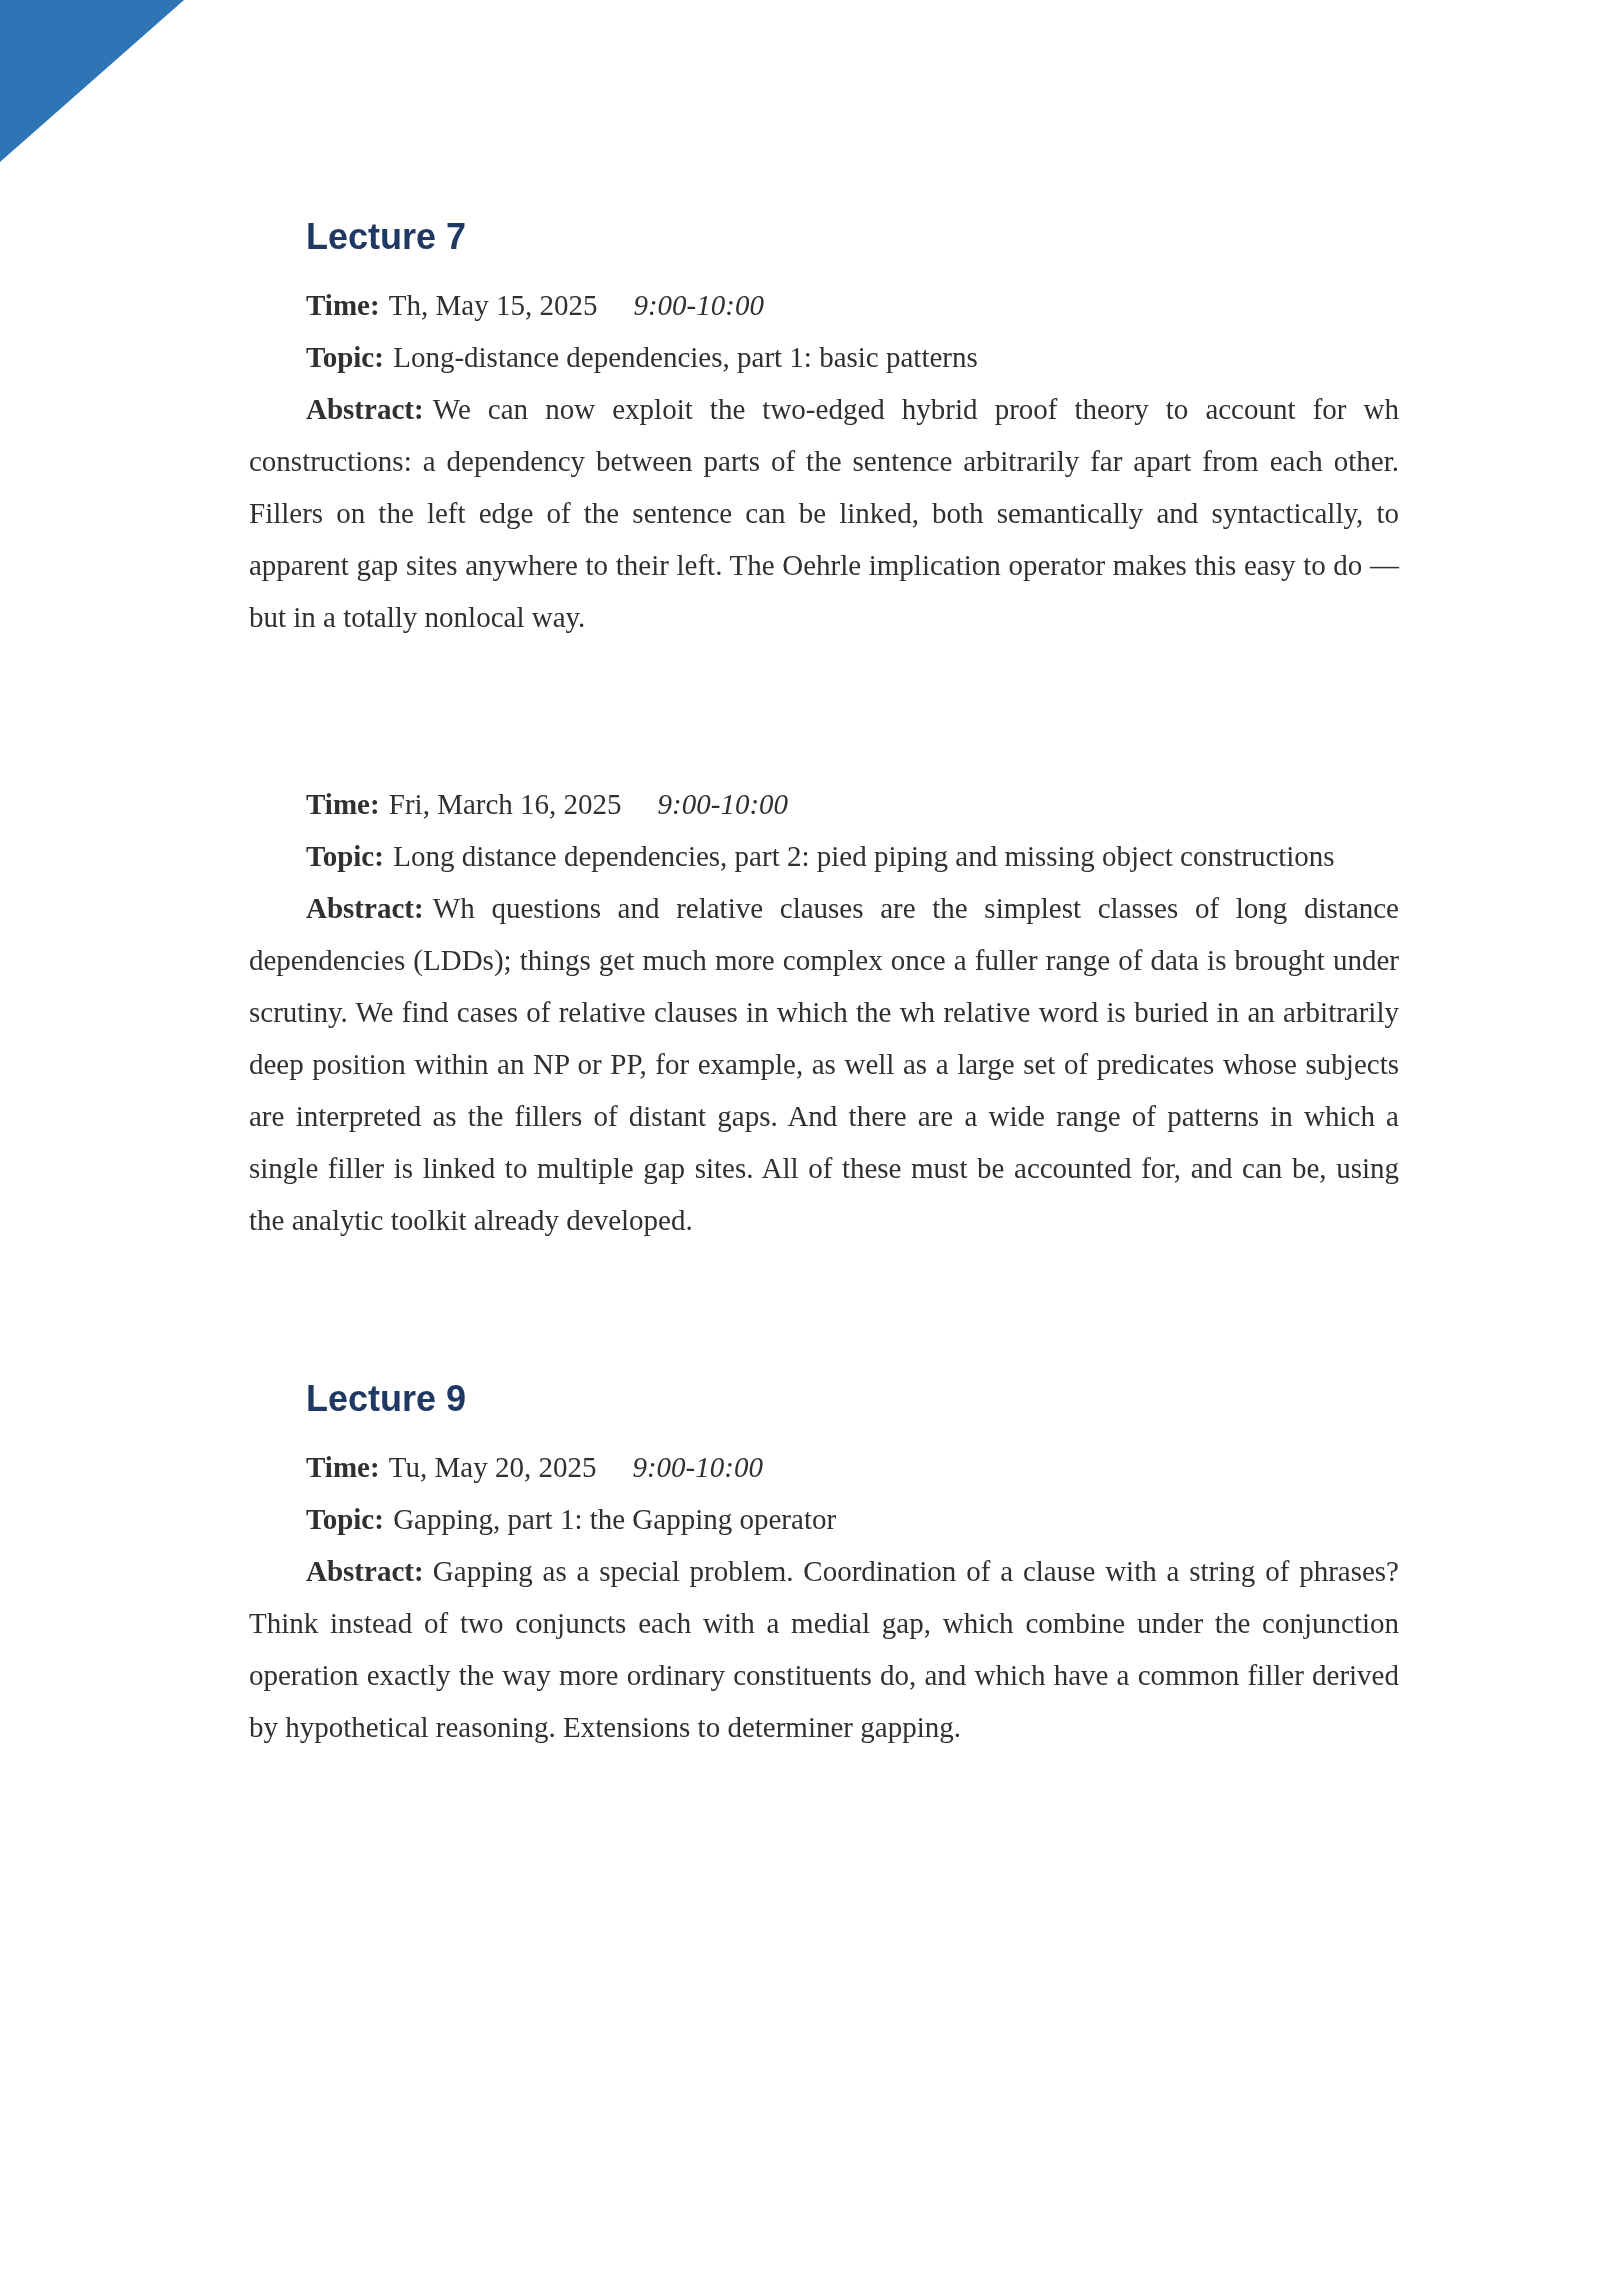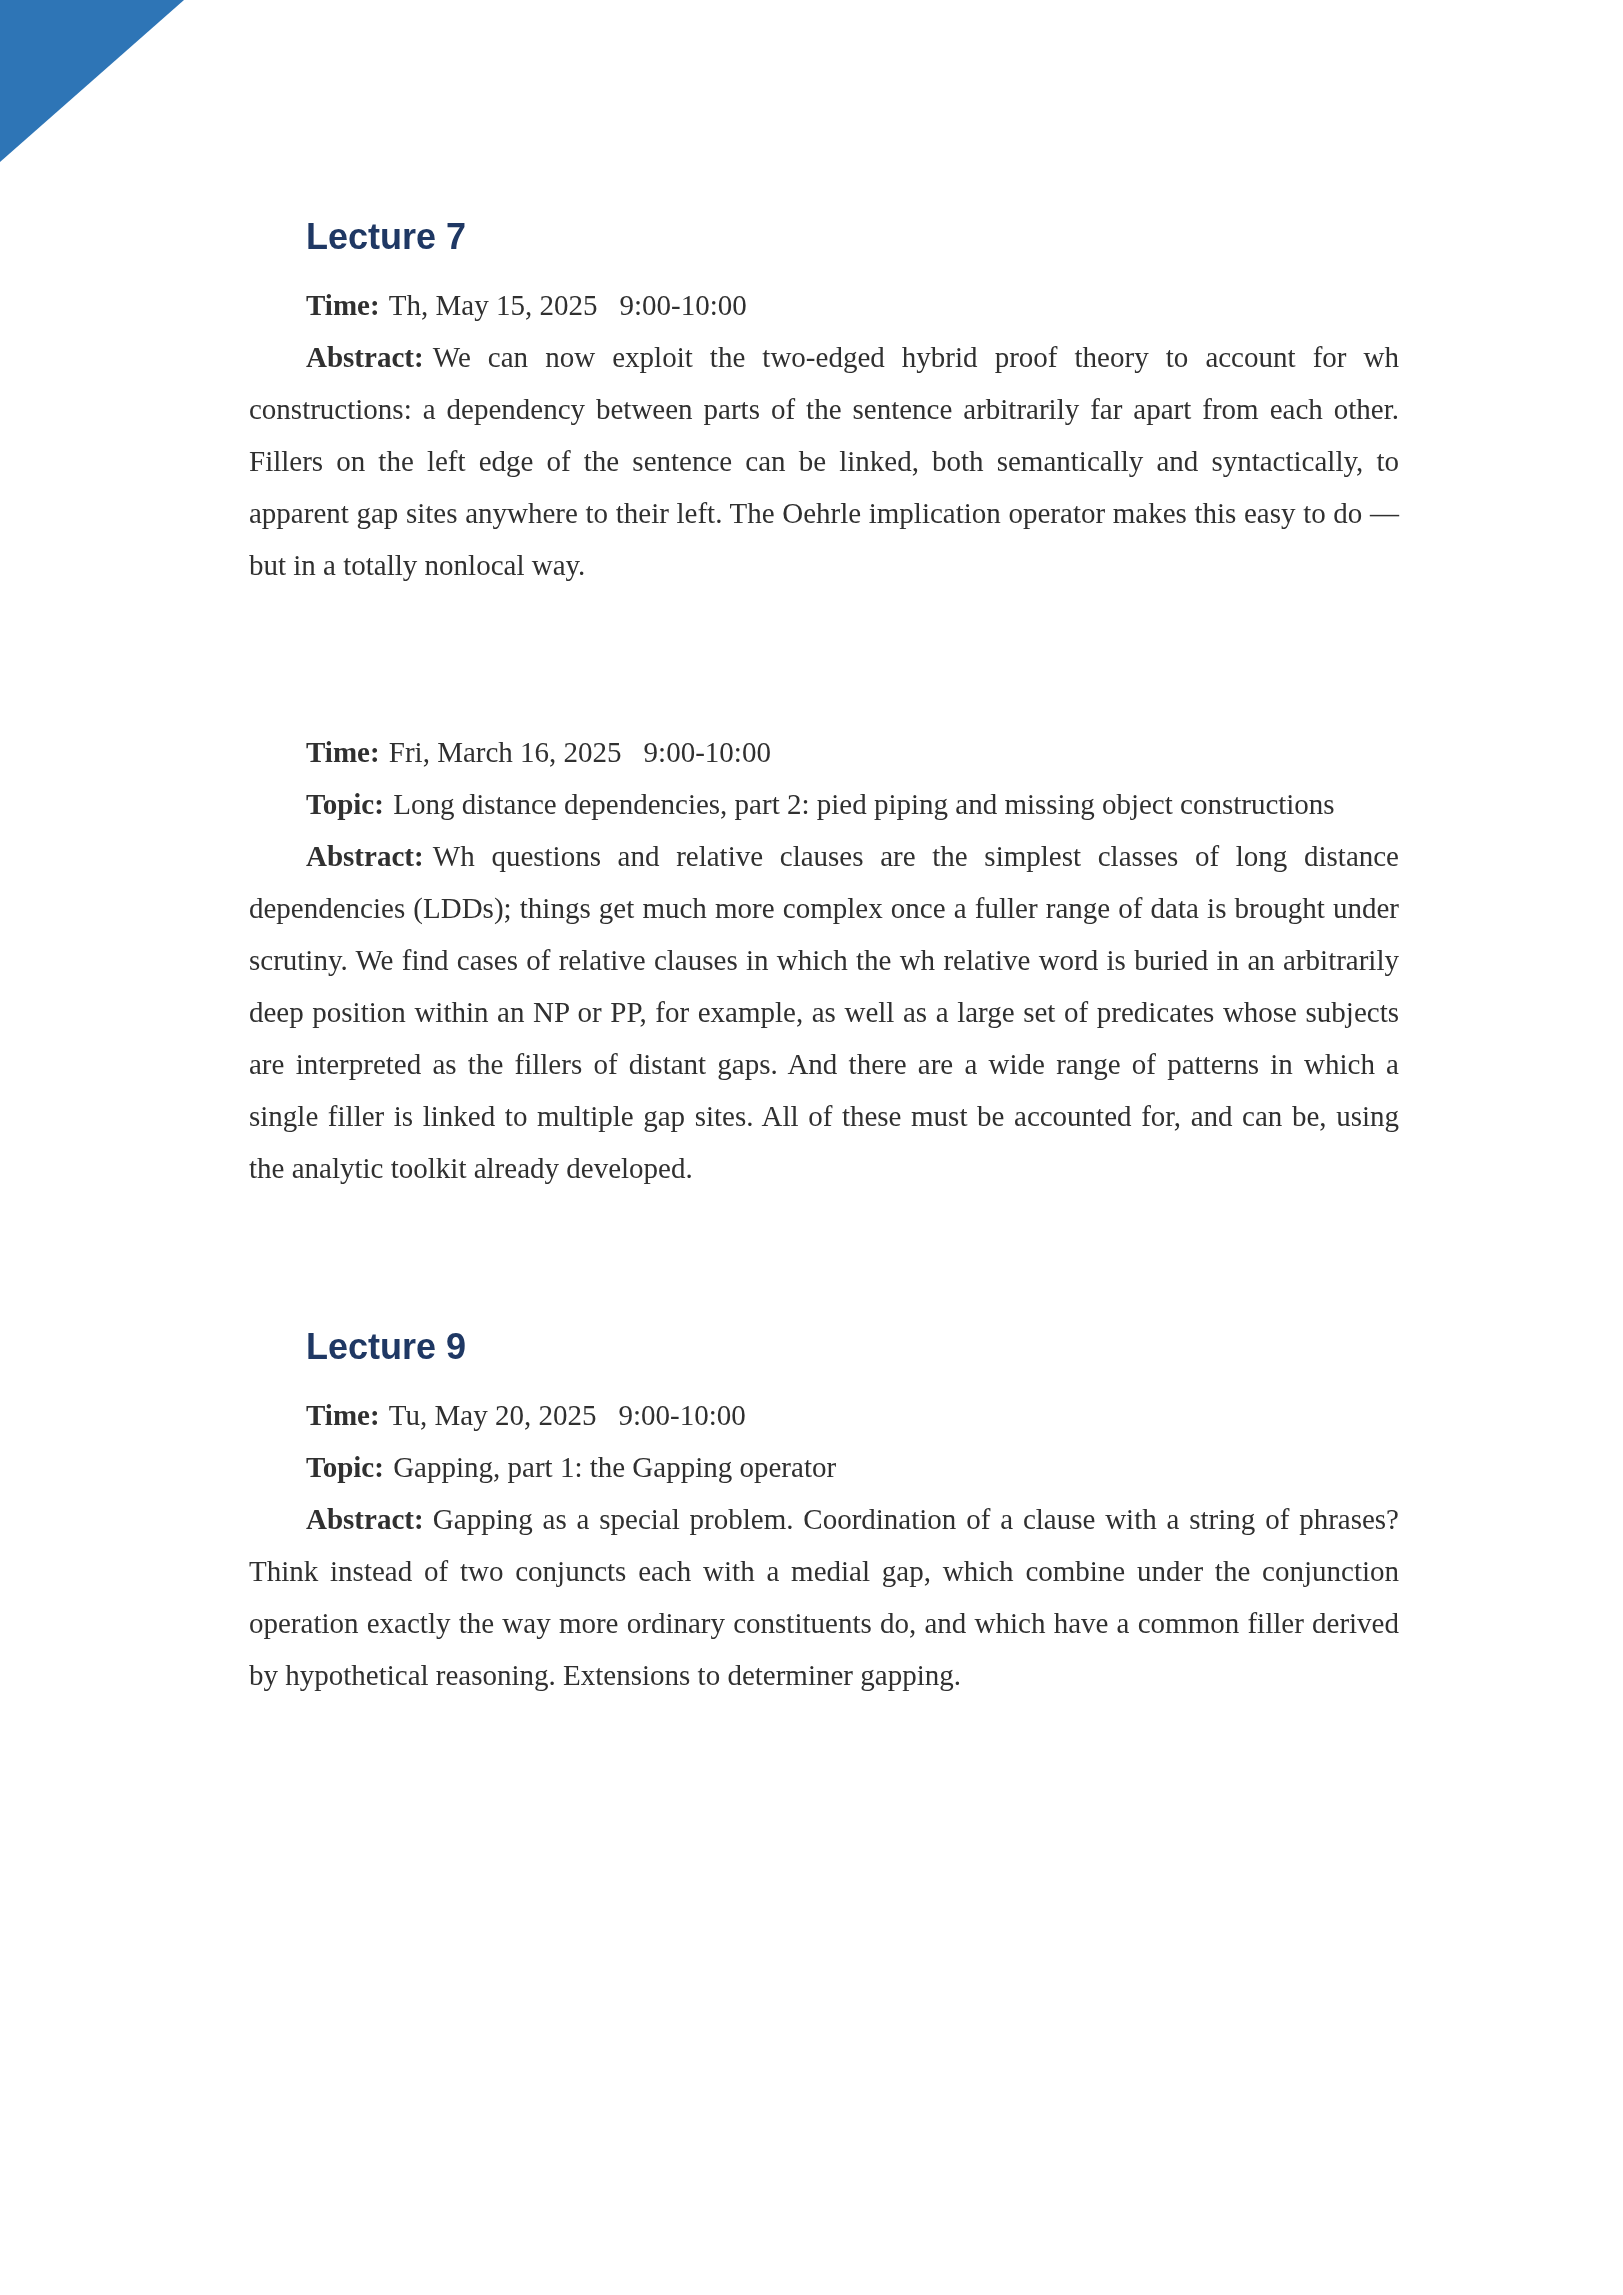--- a/index.html
+++ b/index.html
@@ -50,21 +50,22 @@
     font-size: 29px;
     line-height: 52px;
     text-indent: 57px;
     text-align: justify;
   }
   .label {
     font-weight: bold;
     margin-right: 0.32em;
   }
   .time-range {
-    margin-left: 22px;
+    margin-left: 36px;
+    font-style: italic;
   }
   
   .footer-bar-thin {
     position: absolute;
     left: 1464px;
     top: 2154px;
     width: 4.8px;
     height: 77px;
   }
   .footer-bar-wide {
@@ -98,20 +99,21 @@
 
 <div class="page">
 
   <div class="corner-triangle" style="background-color: rgb(46, 117, 182);"></div>
 
   <main class="content">
 
     <section class="section">
       <h2 class="lecture-title" style="color: rgb(31, 56, 100);">Lecture 7</h2>
       <p class="para"><span class="label">Time:</span><span>Th, May 15, 2025</span><span class="time-range">9:00-10:00</span></p>
+      <p class="para"><span class="label">Topic:</span><span>Long-distance dependencies, part 1: basic patterns</span></p>
       <p class="para"><span class="label">Abstract:</span><span>We can now exploit the two-edged hybrid proof theory to account for wh constructions: a dependency between parts of the sentence arbitrarily far apart from each other. Fillers on the left edge of the sentence can be linked, both semantically and syntactically, to apparent gap sites anywhere to their left. The Oehrle implication operator makes this easy to do — but in a totally nonlocal way.</span></p>
     </section>
 
     <section class="section">
       <p class="para"><span class="label">Time:</span><span>Fri, March 16, 2025</span><span class="time-range">9:00-10:00</span></p>
       <p class="para"><span class="label">Topic:</span><span>Long distance dependencies, part 2: pied piping and missing object constructions</span></p>
       <p class="para"><span class="label">Abstract:</span><span>Wh questions and relative clauses are the simplest classes of long distance dependencies (LDDs); things get much more complex once a fuller range of data is brought under scrutiny. We find cases of relative clauses in which the wh relative word is buried in an arbitrarily deep position within an NP or PP, for example, as well as a large set of predicates whose subjects are interpreted as the fillers of distant gaps. And there are a wide range of patterns in which a single filler is linked to multiple gap sites. All of these must be accounted for, and can be, using the analytic toolkit already developed.</span></p>
     </section>
 
     <section class="section">

